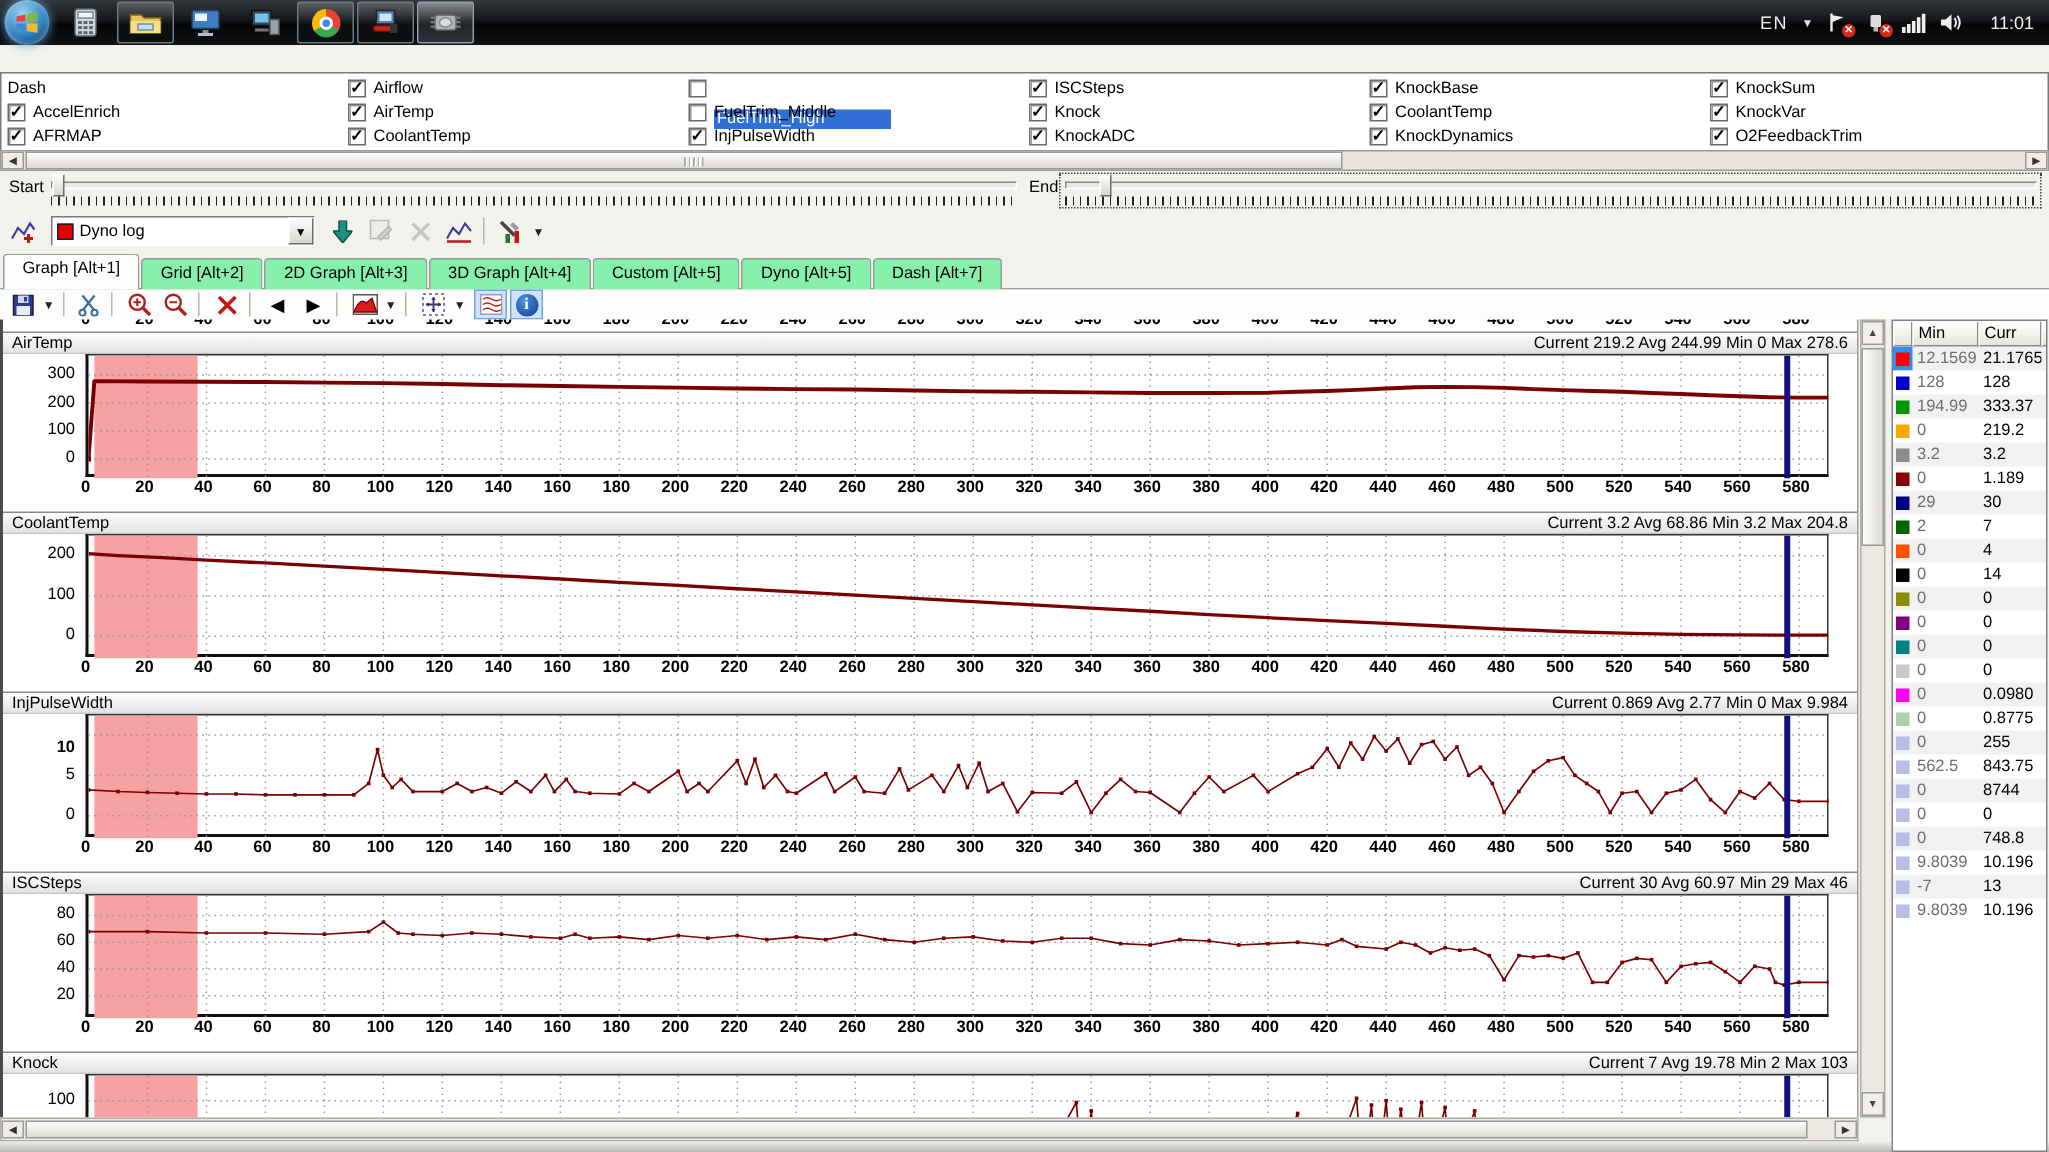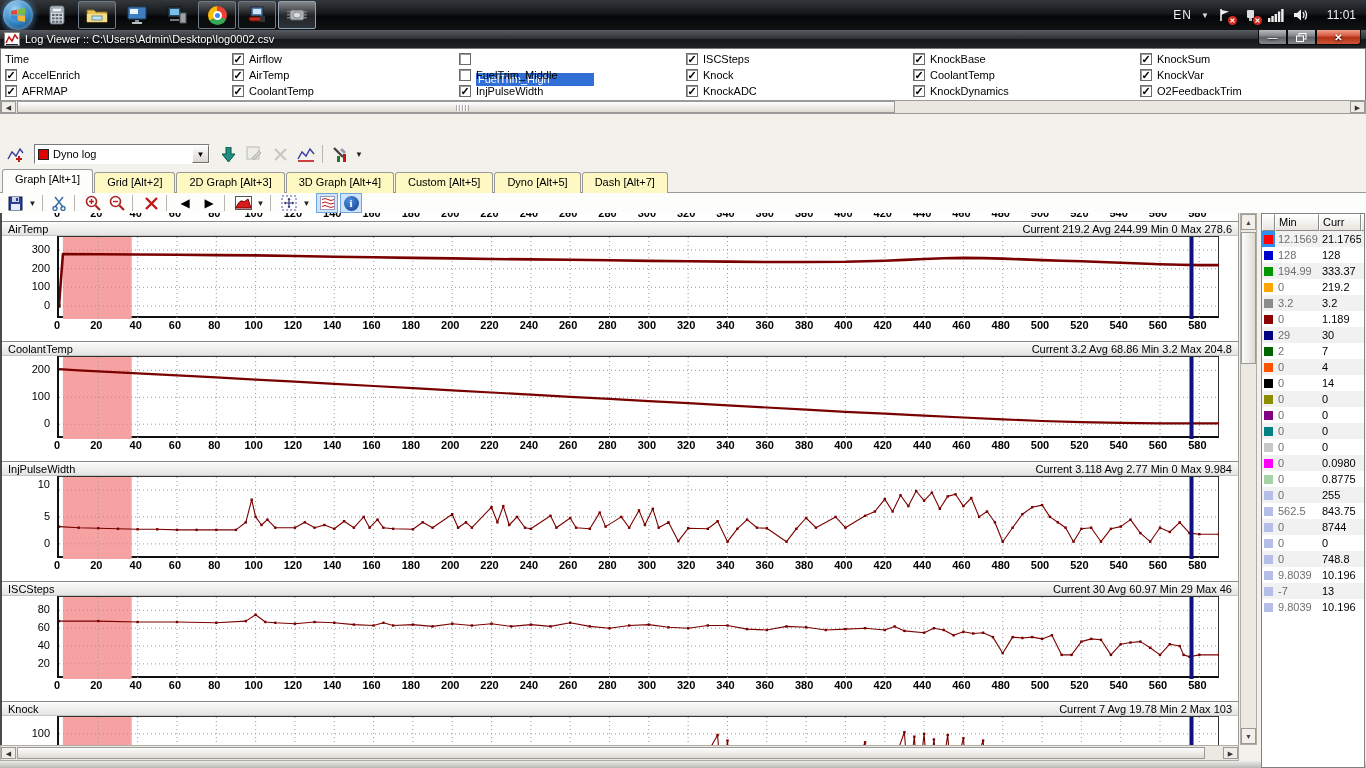--- a/index.html
+++ b/index.html
@@ -71,21 +71,21 @@
   .vsep { position:absolute; top:4px; width:1px; height:18px; background:#b8b6ae; }
   #logcombo { position:absolute; top:3px; left:34px; width:176px; height:20px; background:#fff;
     border:1px solid; border-color:#7a7a7a #fff #fff #7a7a7a; display:flex; align-items:center; }
   #logcombo .swatch { width:11px; height:11px; background:#e00000; border:1px solid #222; margin:0 4px 0 3px; }
   #logcombo .drop { margin-left:auto; width:17px; height:18px; background:linear-gradient(#fdfdfd,#d8d6ce);
     border:1px solid; border-color:#fff #6e6e6e #6e6e6e #fff; text-align:center; font-size:8px; line-height:17px; }
 
   
   #tabsrow { position:absolute; top:168px; left:0; width:1366px; height:25px; background:#f2f1ec; }
   #tabsrow .tabs { position:absolute; bottom:0; left:2px; display:flex; align-items:flex-end; }
-  .tab { height:21px; padding:3px 12px 0 12px; background:#fef9c3; border:1px solid #9a9a9a; border-bottom:none;
+  .tab { height:21px; padding:3px 12px 0 12px; background:#86efac; border:1px solid #9a9a9a; border-bottom:none;
     border-top-left-radius:3px; border-top-right-radius:3px; margin-right:1px; white-space:nowrap; }
   .tab.active { height:24px; background:#fdfdfb; position:relative; z-index:2; }
   #tabsrow .baseline { position:absolute; bottom:0; left:0; width:1366px; height:1px; background:#9a9a9a; }
 
   
   #toolbar2 { position:absolute; top:193px; left:0; width:1366px; height:20px; background:#fdfdfb; }
   #toolbar2 .tbtn { top:0; width:22px; height:20px; }
   .tbtn.pressed { background:#cfe4fa; border:1px solid #6ea6dd; }
   .smallcaret { font-size:8px; color:#222; }
 
@@ -247,43 +247,25 @@
       <span>
         <svg width="17" height="14" viewBox="0 0 17 14">
             <path d="M1,5 L4,5 L8,1.5 L8,12.5 L4,9 L1,9 Z" fill="#eee"></path>
         <path d="M10,4 Q12,7 10,10 M12,2.5 Q15,7 12,11.5" stroke="#eee" stroke-width="1.3" fill="none"></path>
           </svg>
       </span>
       <span class="time">11:01</span>
     </div>
   </div>
 
-  <div id="titlebar">
-    <svg class="ticon" width="16" height="14" viewBox="0 0 16 14">
-      <rect x="0.5" y="0.5" width="15" height="13" fill="#fff" stroke="#888"></rect>
-      <path d="M2,11 L5,5 L8,9 L11,3 L14,7" stroke="#c01818" stroke-width="1.5" fill="none"></path>
-      <path d="M2,12.5 L14,12.5" stroke="#223" stroke-width="1"></path>
-    </svg>
-    <span>Log Viewer :: C:\Users\Admin\Desktop\log0002.csv</span>
-    <div id="winbtns">
-      <div class="winbtn min">—</div>
-      <div class="winbtn">
-        <svg width="11" height="9" viewBox="0 0 11 9">
-            <rect x="3" y="0.5" width="7" height="5.5" fill="none" stroke="#fff"></rect>
-            <rect x="0.5" y="3" width="7" height="5.5" fill="#777" stroke="#fff"></rect>
-          </svg>
-      </div>
-      <div class="winbtn close">✕</div>
-    </div>
-  </div>
 
   <div id="channels">
       <div class="chcol">
         <div class="chitem">
-          <span class="chlabel">Time</span>
+          <span class="chlabel">Dash</span>
         </div>
         <div class="chitem">
           <span class="cb on">✓</span>
           <span class="chlabel">AccelEnrich</span>
         </div>
         <div class="chitem">
           <span class="cb on">✓</span>
           <span class="chlabel">AFRMAP</span>
         </div>
       </div>
@@ -359,20 +341,31 @@
       </div>
     </div>
   <div id="chscroll">
     <div class="sbtn" style="left:0;">◀</div>
     <div class="sthumb" style="left:16px;width:878px;">
         <div class="grip"></div>
       </div>
     <div class="sbtn" style="right:0;">▶</div>
   </div>
 
+  <div id="rangerow">
+    <span class="rlabel" style="left:6px;">Start</span>
+    <div class="strack" style="left:34px;width:644px;"></div>
+    <div class="sthumb2" style="left:35px;"></div>
+    <div class="sticks" style="left:34px;width:644px;"></div>
+    <span class="rlabel" style="left:686px;">End</span>
+    <div id="endfocus"></div>
+    <div class="strack" style="left:710px;width:648px;"></div>
+    <div class="sthumb2" style="left:733px;"></div>
+    <div class="sticks" style="left:710px;width:648px;"></div>
+  </div>
 
   <div id="toolbar1">
     <div class="tbtn" style="left:4px;">
       <svg width="18" height="16" viewBox="0 0 18 16">
         <path d="M1,13 L5,6 L9,10 L13,3 L16,7" stroke="#3a3aa0" stroke-width="1.4" fill="none"></path>
         <path d="M12,10 L12,16 M9,13 L15,13" stroke="#c01818" stroke-width="2"></path>
       </svg>
     </div>
     <div id="logcombo">
       <span class="swatch"></span>
@@ -705,26 +698,26 @@
             <div class="xlab" style="left: 1023.05px;">500</div>
             <div class="xlab" style="left: 1062.37px;">520</div>
             <div class="xlab" style="left: 1101.69px;">540</div>
             <div class="xlab" style="left: 1141.02px;">560</div>
             <div class="xlab" style="left: 1180.34px;">580</div>
           </div>
         </div>
         <div class="gpanel">
           <div class="ghead">
             <span class="gname">InjPulseWidth</span>
-            <span class="gstats">Current 3.118 Avg 2.77 Min 0 Max 9.984</span>
+            <span class="gstats">Current 0.869 Avg 2.77 Min 0 Max 9.984</span>
           </div>
           <div class="gbody">
             <div class="ylab" style="top: 60.8947px; left: 4px;">0</div>
             <div class="ylab" style="top: 33.9211px; left: 4px;">5</div>
-            <div class="ylab" style="top: 2px; left: 4px;">10</div>
+            <div class="ylab" style="top: 16px; left: 4px; font-weight: bold;">10</div>
             <div class="plot">
               <svg width="1160" height="82" viewBox="0 0 1160 82">
                 <rect x="3.9" y="0" width="68.8" height="82" fill="#f7a2a2"></rect>
                 <line x1="39.32203389830509" x2="39.32203389830509" y1="0" y2="82" stroke="#999999" stroke-width="1" stroke-dasharray="1,3"></line>
                 <line x1="78.64406779661017" x2="78.64406779661017" y1="0" y2="82" stroke="#999999" stroke-width="1" stroke-dasharray="1,3"></line>
                 <line x1="117.96610169491527" x2="117.96610169491527" y1="0" y2="82" stroke="#999999" stroke-width="1" stroke-dasharray="1,3"></line>
                 <line x1="157.28813559322035" x2="157.28813559322035" y1="0" y2="82" stroke="#999999" stroke-width="1" stroke-dasharray="1,3"></line>
                 <line x1="196.61016949152543" x2="196.61016949152543" y1="0" y2="82" stroke="#999999" stroke-width="1" stroke-dasharray="1,3"></line>
                 <line x1="235.93220338983053" x2="235.93220338983053" y1="0" y2="82" stroke="#999999" stroke-width="1" stroke-dasharray="1,3"></line>
                 <line x1="275.2542372881356" x2="275.2542372881356" y1="0" y2="82" stroke="#999999" stroke-width="1" stroke-dasharray="1,3"></line>

